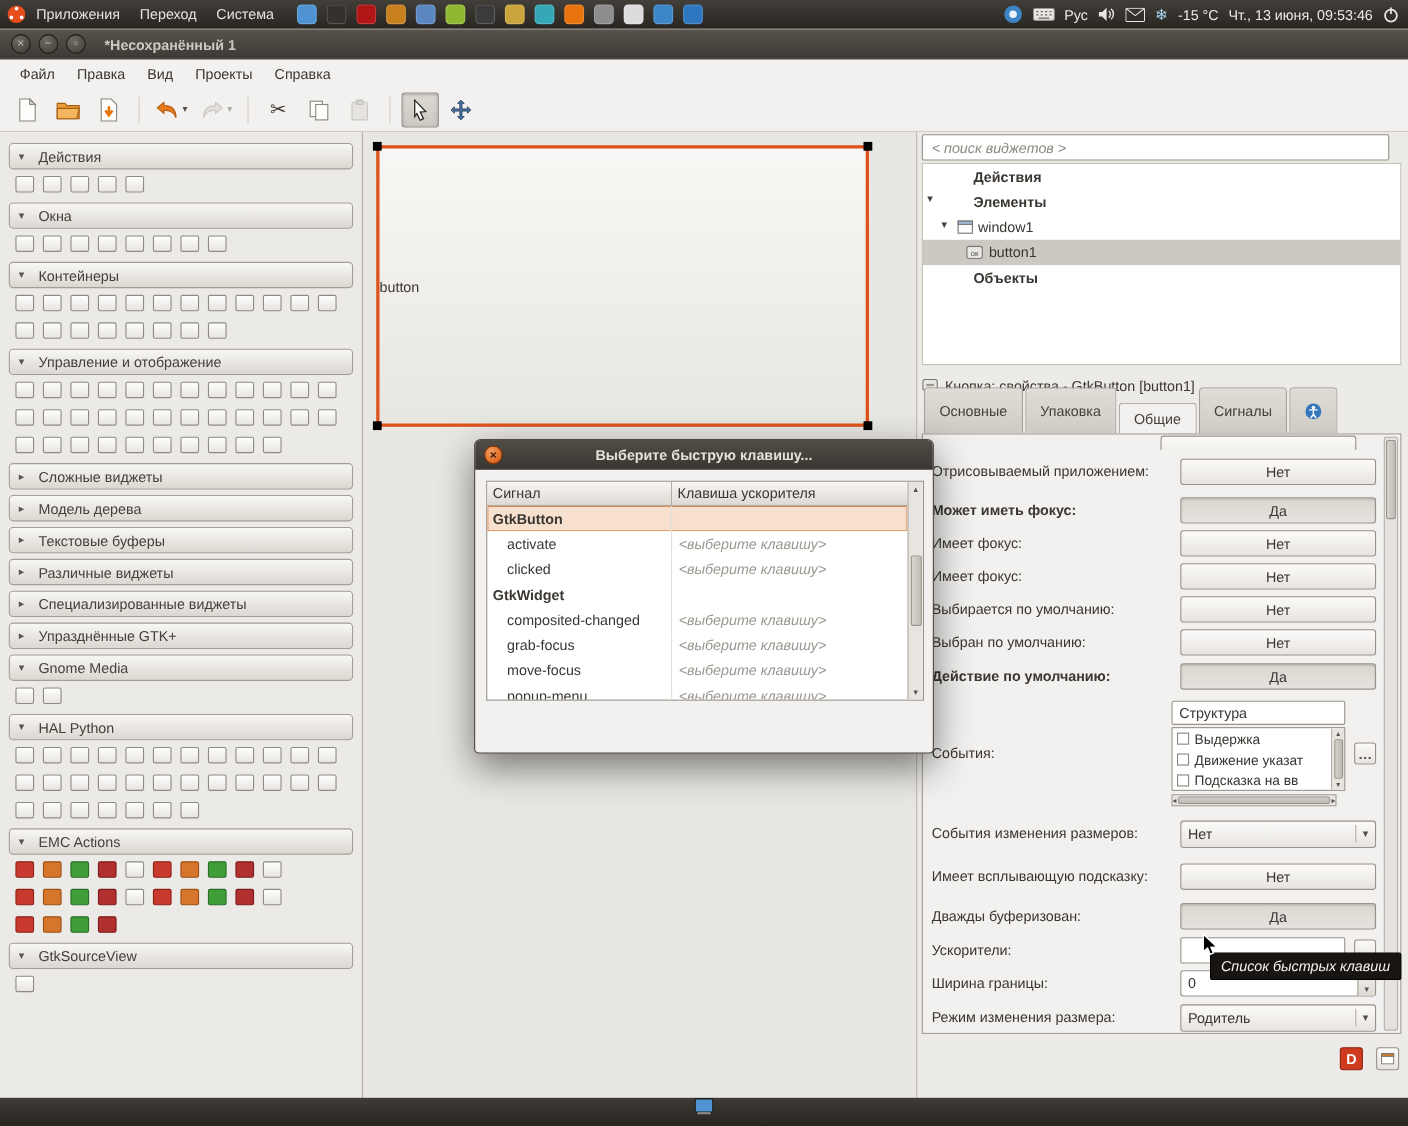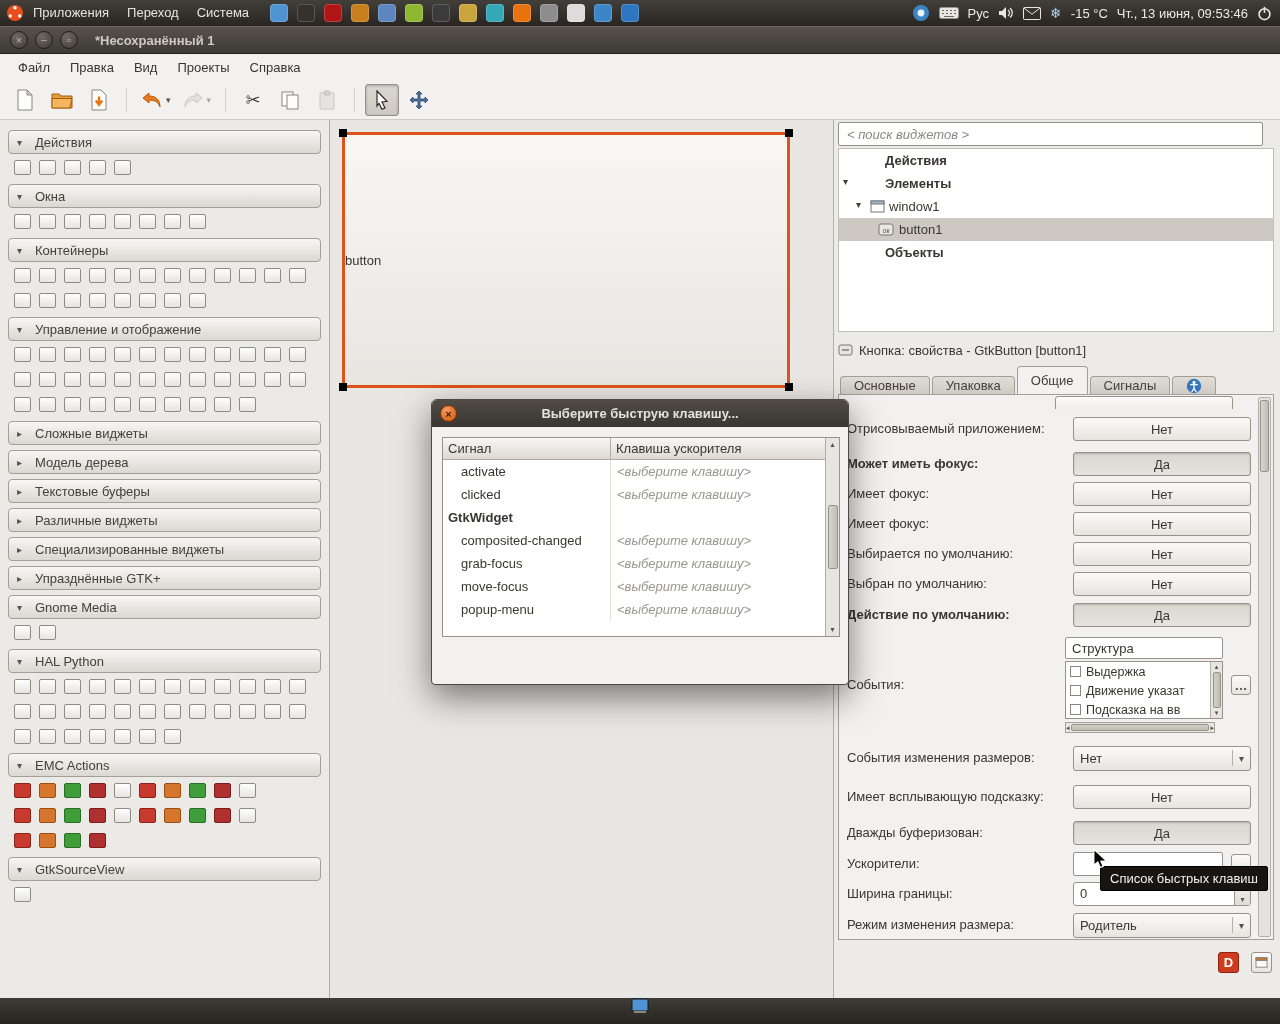--- a/index.html
+++ b/index.html
@@ -48,21 +48,21 @@
 #widget-search{position:absolute;left:4px;top:2px;width:425px;height:24px;border:1px solid #948f88;border-radius:2px;background:#fff;padding:0 8px;font-family:inherit;font-size:13px;color:#3a3632;}
 #widget-search::placeholder{font-style:italic;color:#8d8881;}
 #widget-tree{position:absolute;left:4px;top:28px;width:436px;height:184px;background:#fff;border:1px solid #c2beb7;overflow:hidden;}
 .tree-row{position:relative;height:23px;display:flex;align-items:center;}
 .tree-row.selected{background:#cdc9c2;}
 .tree-exp{position:absolute;font-size:10px;color:#45403a;top:4px;}
 .tree-ico{position:absolute;top:5px;}
 .tree-label.bold{font-weight:bold;}
 #prop-header{position:absolute;left:4px;top:220px;height:20px;display:flex;align-items:center;gap:6px;}
 #prop-tabs{position:absolute;left:6px;top:246px;height:28px;display:flex;align-items:flex-end;gap:2px;}
-.tab{height:18px;padding:0 13px;display:flex;align-items:center;background:linear-gradient(#e0ddd7,#cfcbc4);border:1px solid #a39e97;border-bottom:none;border-radius:4px 4px 0 0;color:#45403a;}
+.tab{height:42px;padding:0 13px;display:flex;align-items:center;background:linear-gradient(#e0ddd7,#cfcbc4);border:1px solid #a39e97;border-bottom:none;border-radius:4px 4px 0 0;color:#45403a;}
 .tab.active{background:#f2f1ef;height:28px;}
 #prop-content{position:absolute;left:4px;top:274px;width:436px;height:546px;border:1px solid #a39e97;background:#f2f1ef;overflow:hidden;}
 #prop-rows{padding:0 4px 0 8px;}
 .prop-row{display:flex;align-items:center;overflow:hidden;}
 .prop-row.partial{justify-content:flex-end;padding-right:36px;}
 .prop-label{flex:1;padding-right:6px;line-height:1.12;}
 .prop-label.bold{font-weight:bold;}
 .prop-control{width:204px;flex:none;display:flex;justify-content:flex-end;align-items:center;padding-right:18px;}
 .btn{background:linear-gradient(#fcfbfa,#e7e4df);border:1px solid #97928b;border-radius:3px;color:#3a3632;display:flex;align-items:center;justify-content:center;}
 .btn.toggle{width:178px;height:24px;}
@@ -109,21 +109,21 @@
 .sig-c1{width:168px;flex:none;padding-left:18px;border-right:1px solid #e3e0da;height:100%;display:flex;align-items:center;}
 .sig-row.cls .sig-c1{padding-left:5px;font-weight:bold;}
 .sig-c2{flex:1;padding-left:6px;}
 .sig-c2.ph{font-style:italic;color:#9b968f;}
 .sig-row.sel{background:#f8e0ce;box-shadow:inset 0 0 0 1px #dd8a56;}
 #sig-vscroll{width:14px;flex:none;border-left:1px solid #b1ada6;background:#e8e5e0;display:flex;flex-direction:column;align-items:center;font-size:8px;color:#55504a;justify-content:space-between;padding:2px 0;}
 #sig-vthumb{width:10px;height:64px;background:linear-gradient(90deg,#d8d4ce,#c1bcb4);border:1px solid #97928b;border-radius:2px;}
 #dialog-buttons{position:absolute;right:9px;bottom:9px;display:flex;gap:6px;}
 .dlg-btn{min-width:93px;height:27px;padding:0 12px;}
 
-#tooltip{position:absolute;left:1100px;top:866px;height:25px;padding:4px 9px;background:#171411;border:1px solid #000;color:#f4f2ee;border-radius:2px;z-index:50;white-space:nowrap;}
+#tooltip{position:absolute;left:1100px;top:866px;height:25px;padding:4px 9px;background:#171411;border:1px solid #000;color:#f4f2ee;border-radius:2px;z-index:50;white-space:nowrap;font-style:italic;}
 #cursor{position:absolute;left:1092px;top:848px;z-index:60;pointer-events:none;}
 
 #taskbar{position:absolute;bottom:0;left:0;right:0;height:26px;background:linear-gradient(#3f3b36,#282420);display:flex;align-items:center;padding:0 4px;gap:6px;z-index:10;flex-direction:column;}
 .task-btn{height:22px;display:flex;align-items:center;gap:6px;color:#dedad4;padding:0 8px;border:1px solid #1d1a17;border-radius:3px;background:linear-gradient(#4c4741,#332f2a);width:234px;overflow:hidden;white-space:nowrap;}
 .task-btn.active{background:linear-gradient(#2c2824,#38342f);box-shadow:inset 0 1px 3px rgba(0,0,0,.5);}
 .task-sep{width:1px;height:18px;background:#55504a;}
 #tray-icon{margin-left:auto;margin-right:96px;width:18px;height:18px;border-radius:3px;background:#e8720d;box-shadow:inset 0 0 0 1px rgba(255,255,255,.25);}
 </style>
 </head>
 <body>
@@ -731,20 +731,24 @@
       <span id="dialog-close">×</span>
       <span id="dialog-title">Выберите быструю клавишу...</span>
     </div>
     <div id="sig-table">
       <div id="sig-main">
         <div id="sig-header">
           <div class="sig-hcell">Сигнал</div>
           <div class="sig-hcell">Клавиша ускорителя</div>
         </div>
         <div id="sig-rows">
+            <div class="sig-row cls sel">
+              <div class="sig-c1">GtkButton</div>
+              <div class="sig-c2"></div>
+            </div>
             <div class="sig-row">
               <div class="sig-c1">activate</div>
               <div class="sig-c2 ph">&lt;выберите клавишу&gt;</div>
             </div>
             <div class="sig-row">
               <div class="sig-c1">clicked</div>
               <div class="sig-c2 ph">&lt;выберите клавишу&gt;</div>
             </div>
             <div class="sig-row cls">
               <div class="sig-c1">GtkWidget</div>

